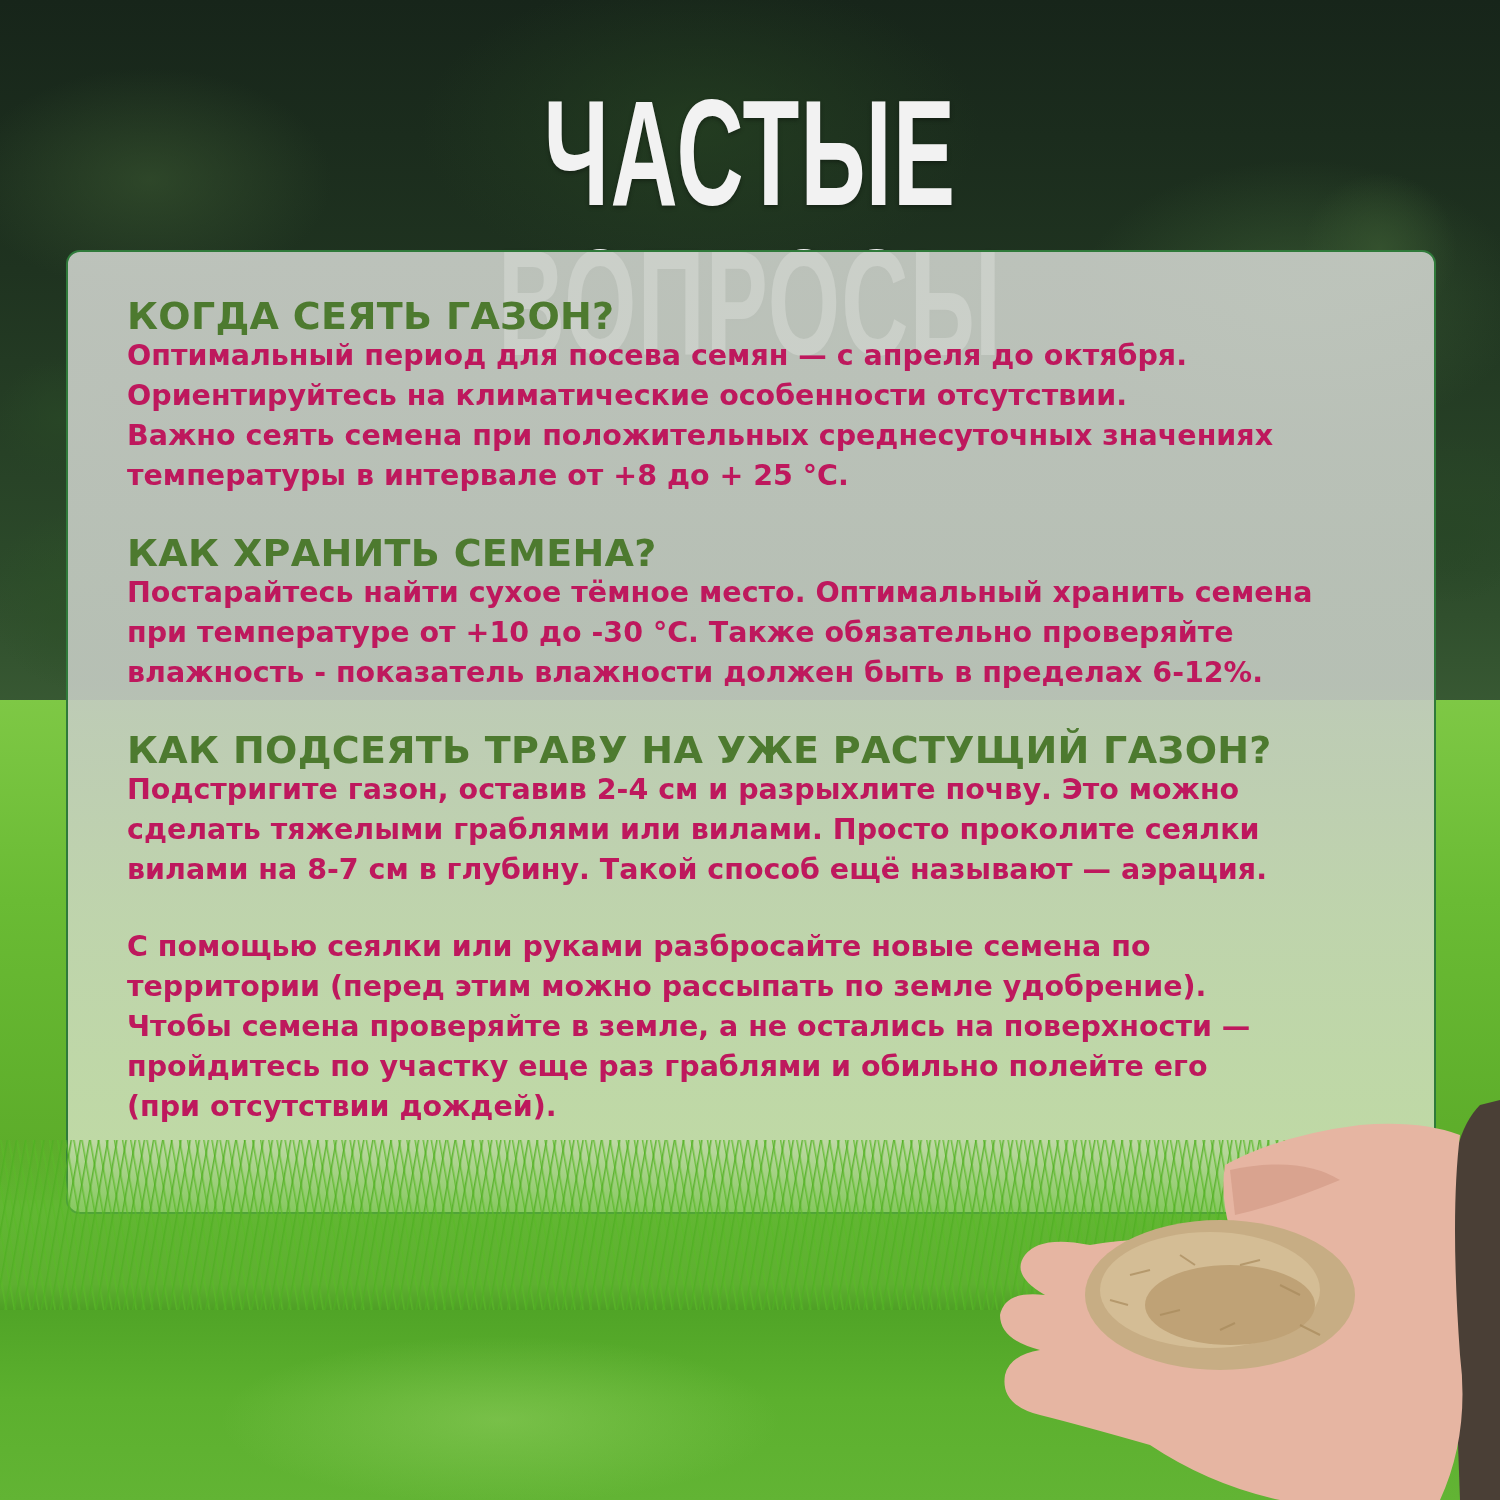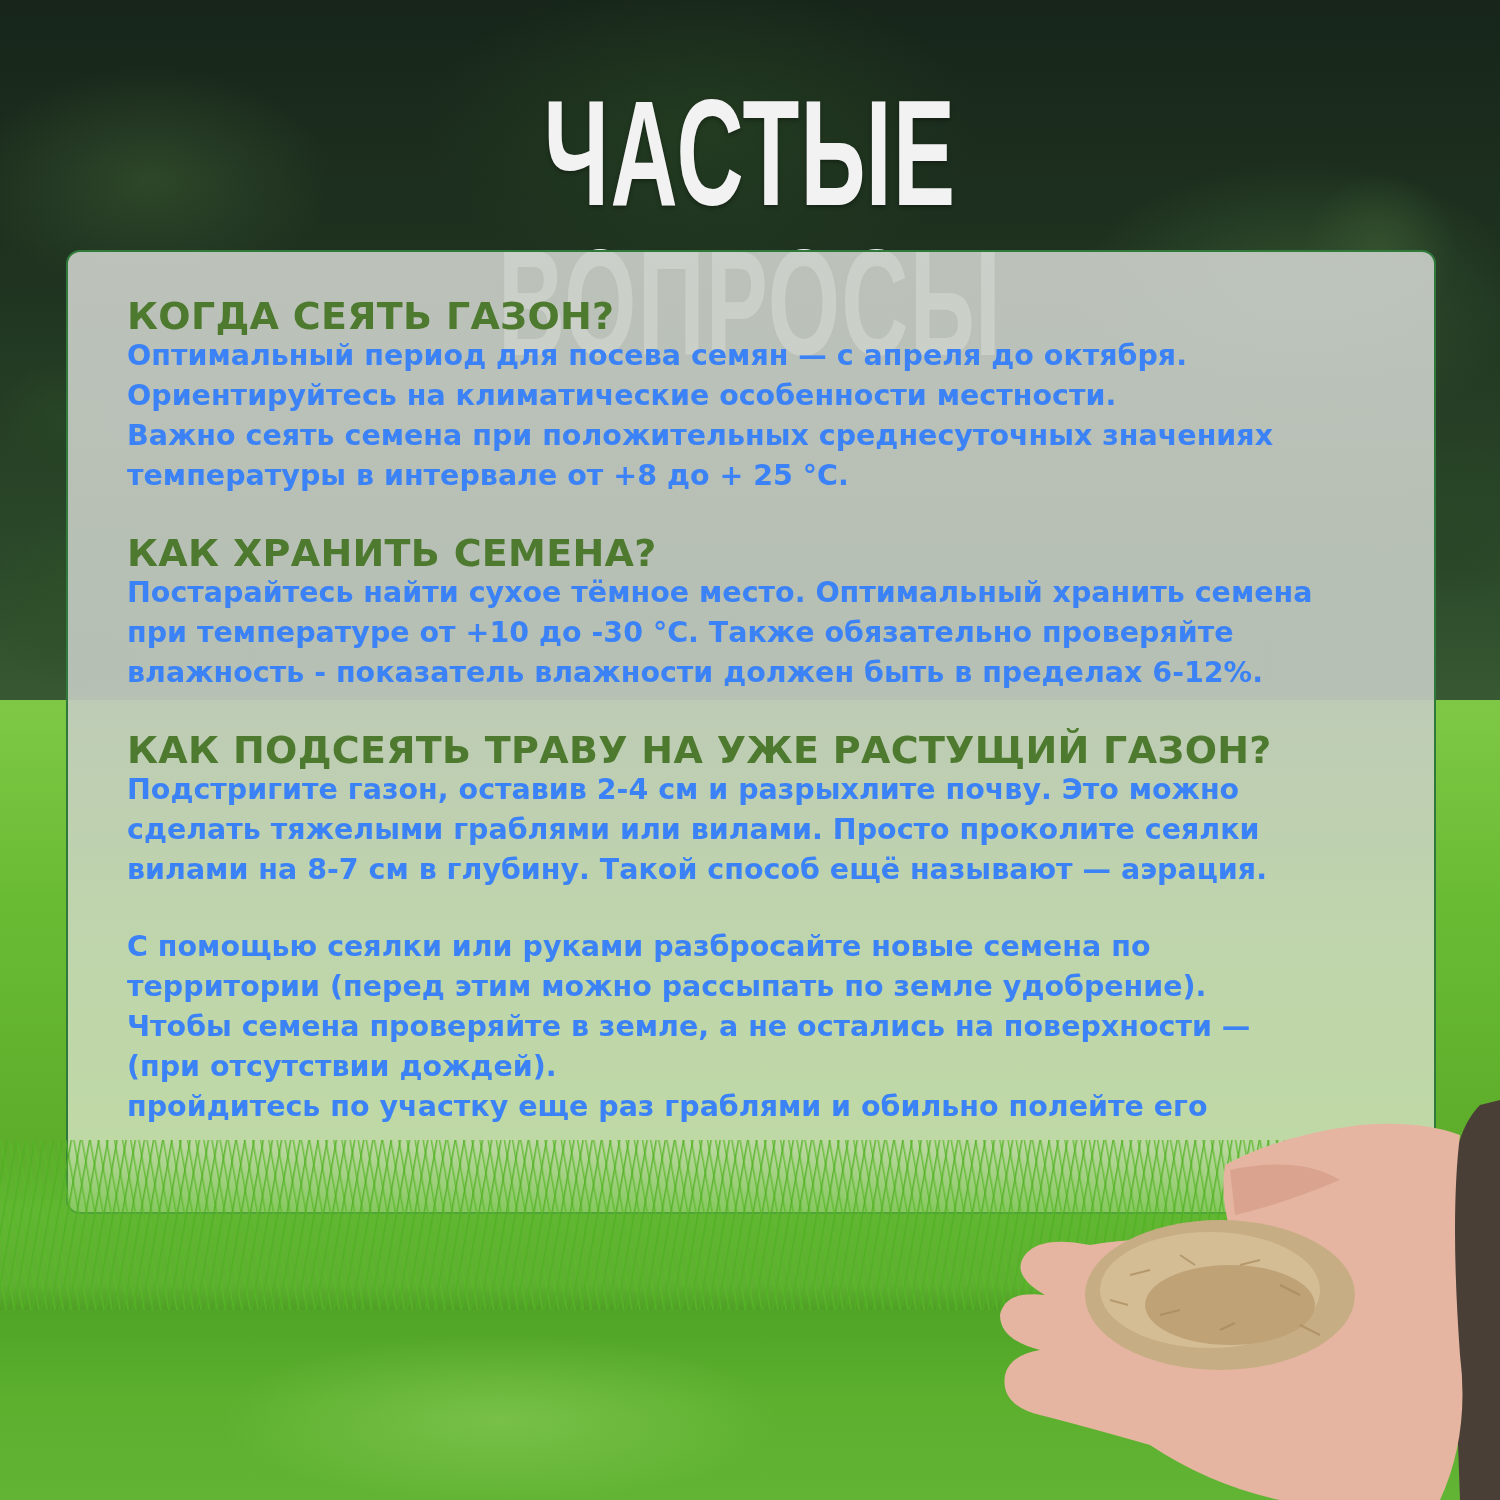--- a/index.html
+++ b/index.html
@@ -33,21 +33,21 @@
     background:linear-gradient(180deg,rgba(200,205,198,0.93) 0%,rgba(196,203,194,0.9) 45%,rgba(200,215,185,0.9) 70%,rgba(205,225,180,0.88) 100%);
     overflow:hidden;}
   .grass-strip{position:absolute;left:0;top:1140px;width:1500px;height:170px;
     background:
       repeating-linear-gradient(100deg, rgba(70,160,30,0.0) 0px, rgba(70,160,30,0.0) 6px, rgba(80,175,35,0.85) 7px, rgba(80,175,35,0.0) 9px),
       repeating-linear-gradient(80deg, rgba(60,150,25,0.0) 0px, rgba(60,150,25,0.0) 5px, rgba(90,185,40,0.8) 6px, rgba(60,150,25,0.0) 8px),
       linear-gradient(180deg, rgba(120,200,70,0) 0%, rgba(100,190,55,0.6) 40%, #5eb030 85%, #4e9f25 100%);}
   .content{position:absolute;left:127px;top:296px;width:1290px;}
   .faq{margin-bottom:37px;}
   .q{color:#4d7a2f;font-weight:700;font-size:38px;line-height:40px;text-transform:uppercase;letter-spacing:0.3px;}
-  .a{color:#3b82f6;font-size:28.5px;line-height:40px;font-weight:600;}
+  .a{color:#be185d;font-size:28.5px;line-height:40px;font-weight:600;}
   .a p{margin:0;}
   .extra{margin-top:12px;}
   .hand{position:absolute;left:980px;top:1095px;width:520px;height:405px;}
 </style>
 </head>
 <body>
 
 <div class="bg"></div>
 <div class="trees"></div>
 <div class="lawn-far"></div>
@@ -55,21 +55,21 @@
 
 <div class="title">ЧАСТЫЕ ВОПРОСЫ</div>
 
 <div class="panel"></div>
 
 <div class="content">
   <div class="faq">
     <div class="q">КОГДА СЕЯТЬ ГАЗОН?</div>
     <div class="a">
       <p>Оптимальный период для посева семян — с апреля до октября.</p>
-      <p>Ориентируйтесь на климатические особенности местности.</p>
+      <p>Ориентируйтесь на климатические особенности отсутствии.</p>
       <p>Важно сеять семена при положительных среднесуточных значениях</p>
       <p>температуры в интервале от +8 до + 25 °С.</p>
     </div>
   </div>
   <div class="faq">
     <div class="q">КАК ХРАНИТЬ СЕМЕНА?</div>
     <div class="a">
       <p>Постарайтесь найти сухое тёмное место. Оптимальный хранить семена</p>
       <p>при температуре от +10 до -30 °С. Также обязательно проверяйте</p>
       <p>влажность - показатель влажности должен быть в пределах 6-12%.</p>
@@ -80,22 +80,22 @@
     <div class="a">
       <p>Подстригите газон, оставив 2-4 см и разрыхлите почву. Это можно</p>
       <p>сделать тяжелыми граблями или вилами. Просто проколите сеялки</p>
       <p>вилами на 8-7 см в глубину. Такой способ ещё называют — аэрация.</p>
     </div>
   </div>
   <div class="a extra">
     <p>С помощью сеялки или руками разбросайте новые семена по</p>
     <p>территории (перед этим можно рассыпать по земле удобрение).</p>
     <p>Чтобы семена проверяйте в земле, а не остались на поверхности —</p>
+    <p>пройдитесь по участку еще раз граблями и обильно полейте его</p>
     <p>(при отсутствии дождей).</p>
-    <p>пройдитесь по участку еще раз граблями и обильно полейте его</p>
   </div>
 </div>
 
 <div class="grass-strip"></div>
 
 <svg class="hand" viewBox="0 0 520 405" xmlns="http://www.w3.org/2000/svg">
   <path d="M520 5 L500 10 Q470 40 470 120 L480 405 L520 405 Z" fill="#4a3f36"></path>
   <path d="M245 70 Q300 40 380 30 Q440 25 480 40 Q470 120 480 260 Q490 340 460 405 L300 405 Q230 390 170 350 Q100 330 60 320 Q20 310 25 280 Q30 260 60 255 Q20 245 20 220 Q25 195 65 200 Q30 180 45 160 Q60 140 110 150 Q140 145 160 145 Q220 140 250 135 Q240 100 245 70 Z" fill="#e6b5a2"></path>
   <path d="M250 75 Q320 60 360 85 Q300 110 255 120 Z" fill="#d9a38f"></path>
   <ellipse cx="240" cy="200" rx="135" ry="75" fill="#c7ad84"></ellipse>

